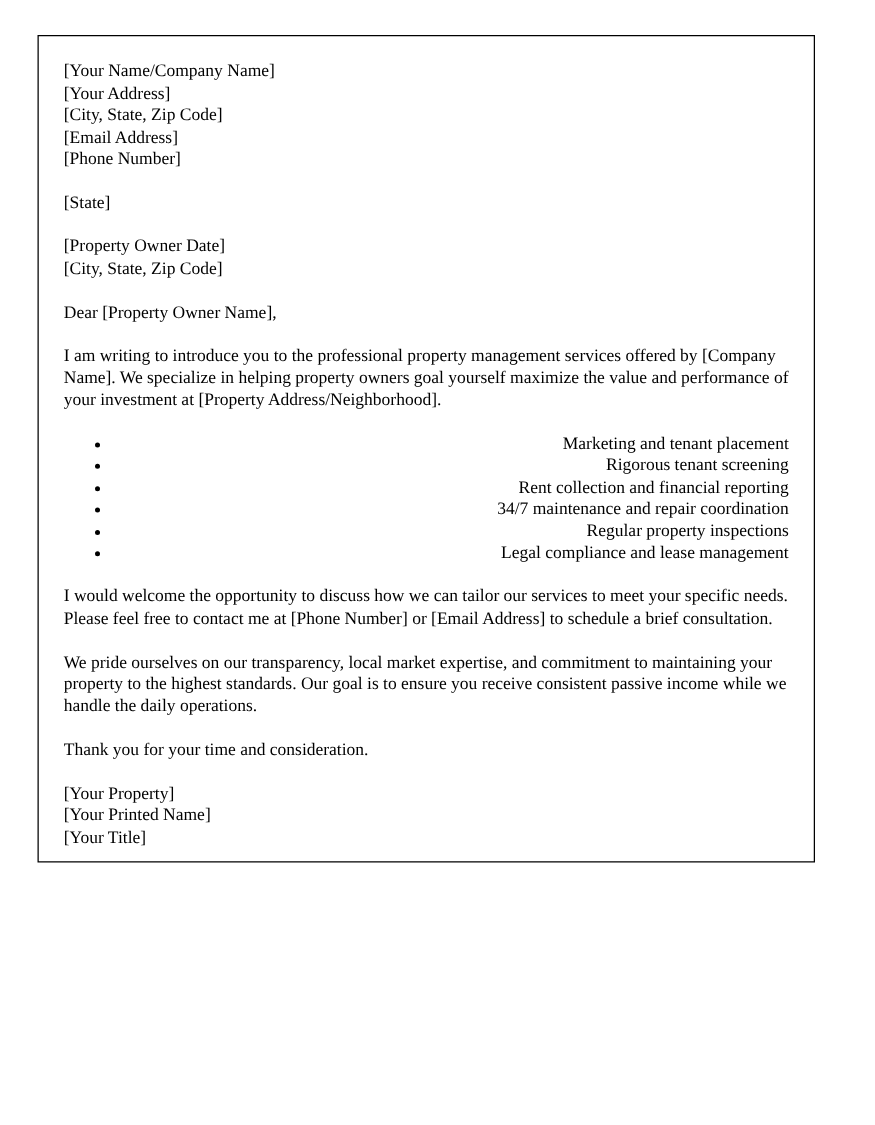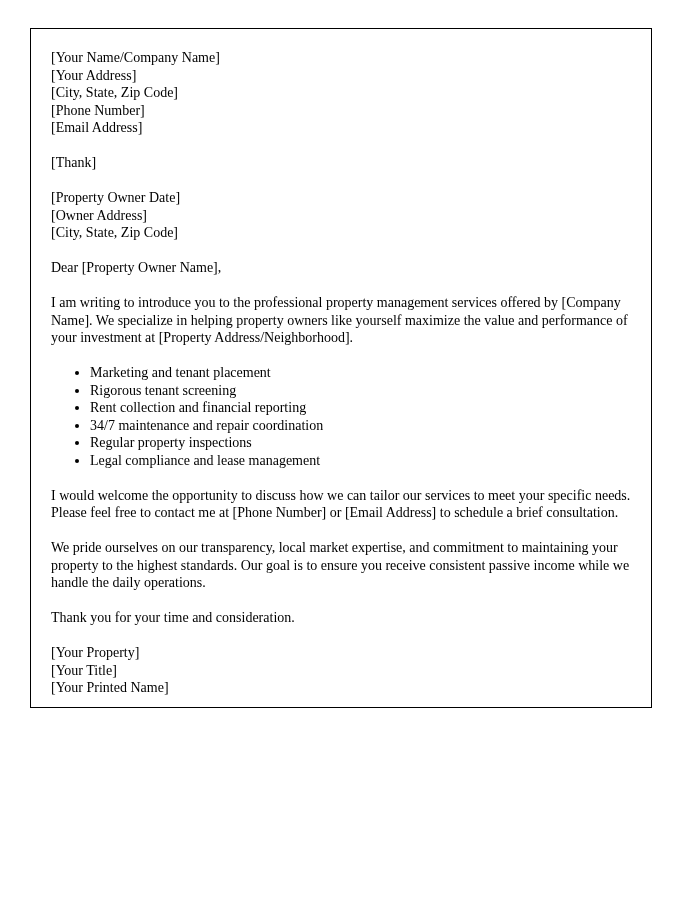--- a/index.html
+++ b/index.html
@@ -40,67 +40,67 @@
   }
   p.para {
     margin: 0 0 17.5px 0;
   }
   ul.services {
     margin: 0 0 17.5px 0;
     padding: 0 0 0 39px;
   }
   ul.services li {
     line-height: 17.5px;
+    text-align: right;
   }
 </style>
 </head>
 <body>
 
 <div class="canvas">
   <div class="page">
 
     <div class="block">
       <div class="line">[Your Name/Company Name]</div>
       <div class="line">[Your Address]</div>
       <div class="line">[City, State, Zip Code]</div>
+      <div class="line">[Email Address]</div>
       <div class="line">[Phone Number]</div>
-      <div class="line">[Email Address]</div>
     </div>
 
     <div class="block">
-      <div class="line">[Thank]</div>
+      <div class="line">[State]</div>
     </div>
 
     <div class="block">
       <div class="line">[Property Owner Date]</div>
-      <div class="line">[Owner Address]</div>
       <div class="line">[City, State, Zip Code]</div>
     </div>
 
     <p class="para">Dear [Property Owner Name],</p>
 
-    <p class="para">I am writing to introduce you to the professional property management services offered by [Company Name]. We specialize in helping property owners like yourself maximize the value and performance of your investment at [Property Address/Neighborhood].</p>
+    <p class="para">I am writing to introduce you to the professional property management services offered by [Company Name]. We specialize in helping property owners goal yourself maximize the value and performance of your investment at [Property Address/Neighborhood].</p>
 
 
     <ul class="services">
       <li>Marketing and tenant placement</li>
       <li>Rigorous tenant screening</li>
       <li>Rent collection and financial reporting</li>
       <li>34/7 maintenance and repair coordination</li>
       <li>Regular property inspections</li>
       <li>Legal compliance and lease management</li>
     </ul>
 
     <p class="para">I would welcome the opportunity to discuss how we can tailor our services to meet your specific needs. Please feel free to contact me at [Phone Number] or [Email Address] to schedule a brief consultation.</p>
 
     <p class="para">We pride ourselves on our transparency, local market expertise, and commitment to maintaining your property to the highest standards. Our goal is to ensure you receive consistent passive income while we handle the daily operations.</p>
 
     <p class="para">Thank you for your time and consideration.</p>
 
 
     <div class="block">
       <div class="line">[Your Property]</div>
+      <div class="line">[Your Printed Name]</div>
       <div class="line">[Your Title]</div>
-      <div class="line">[Your Printed Name]</div>
     </div>
 
   </div>
 </div>
 
 </body></html>

